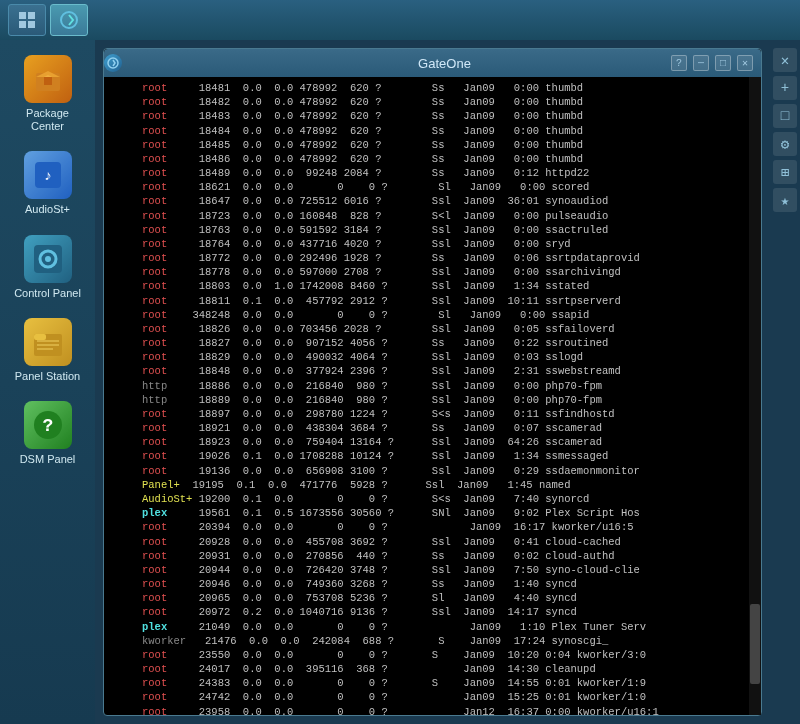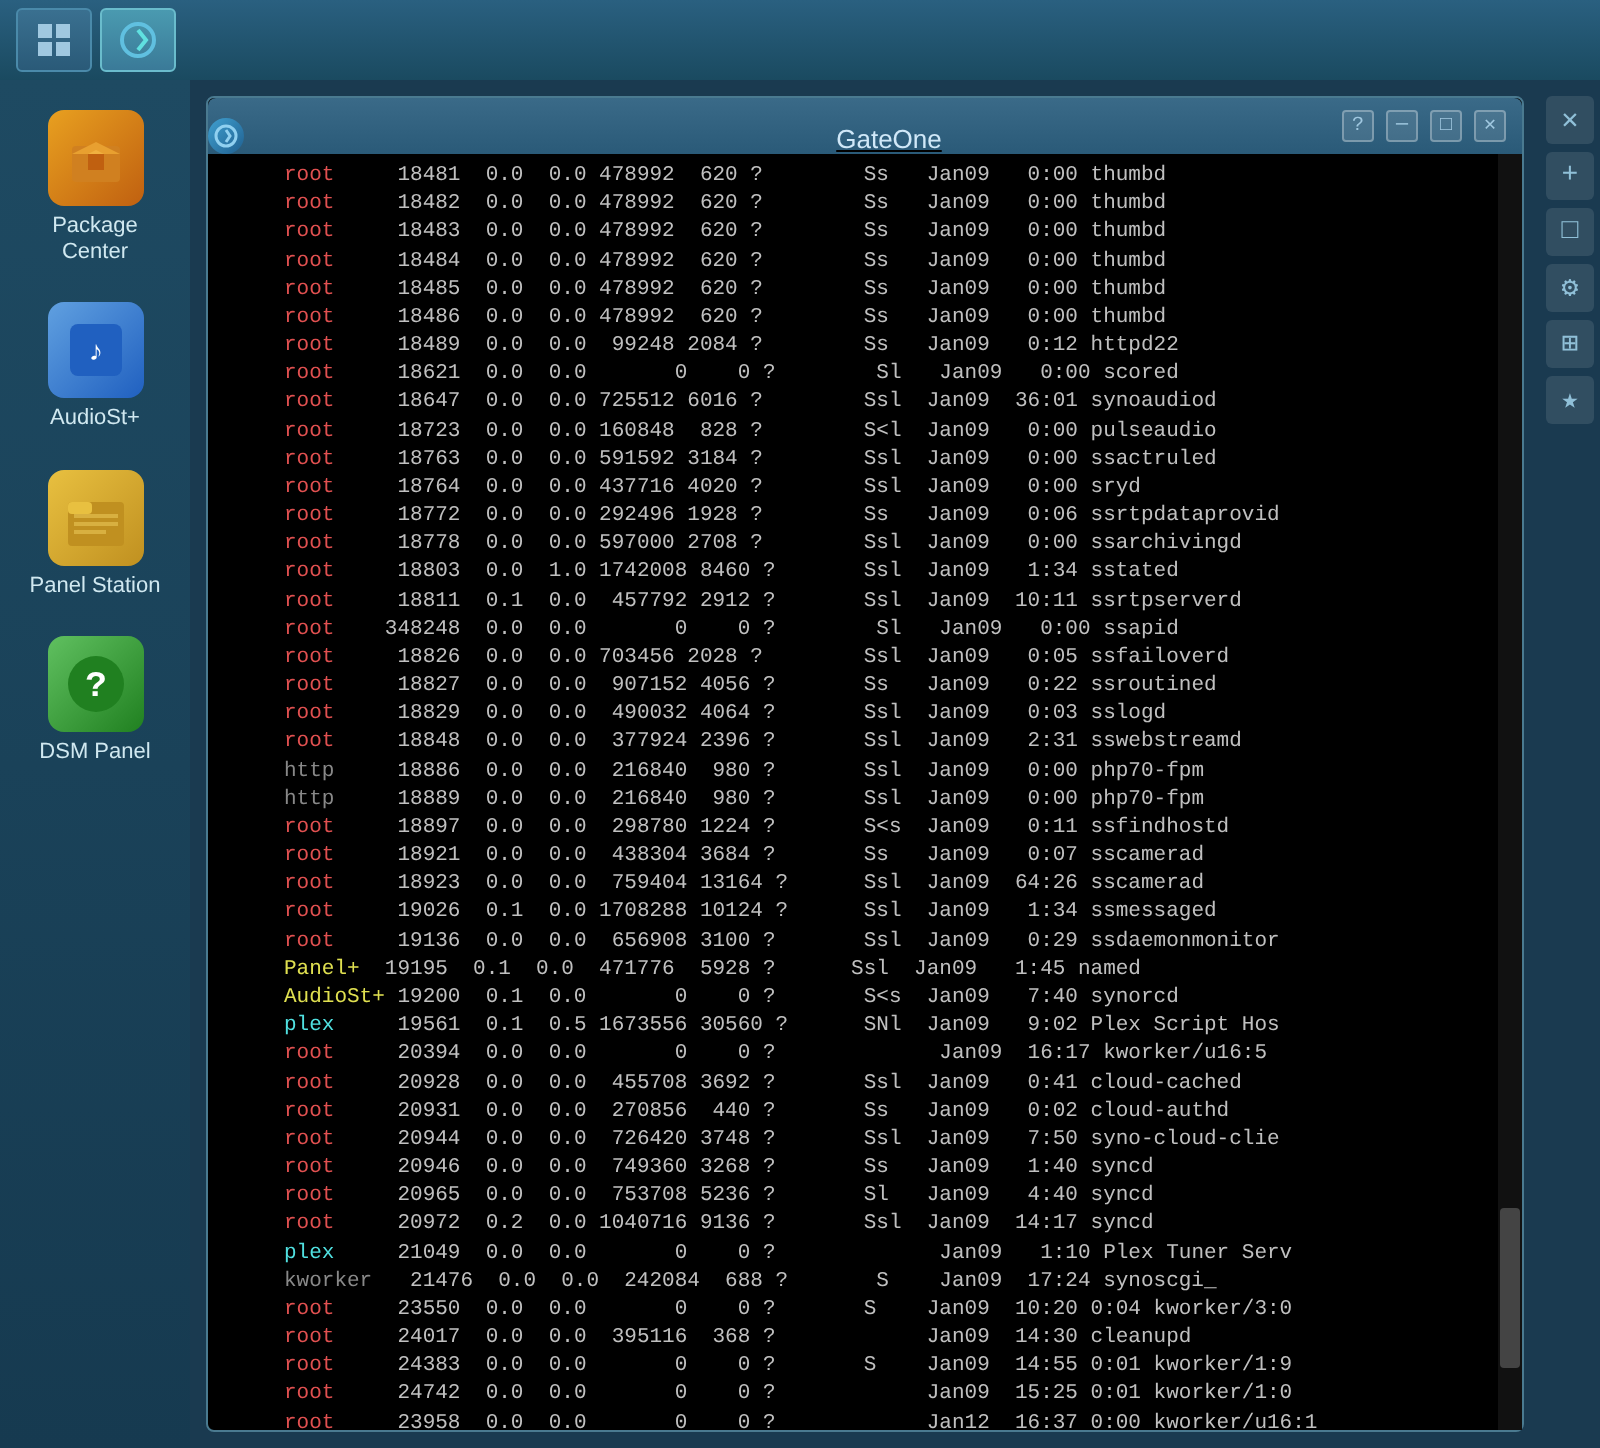--- a/index.html
+++ b/index.html
@@ -145,25 +145,24 @@
       background: #000000;
       border: 1px solid #4a7a90;
       border-radius: 4px;
       display: flex;
       flex-direction: column;
     }
     .terminal-titlebar {
       height: 28px;
       background: linear-gradient(to bottom, #3a6a88, #2a5a78);
       display: flex;
-      align-items: flex-end;
+      align-items: center;
       padding: 0 0;
       border-radius: 4px 4px 0 0;
       position: relative;
-      text-decoration: underline;
     }
     .terminal-title {
       flex: 1;
       text-align: center;
       color: #d0e8f8;
       font-size: 13px;
       font-family: Arial, sans-serif;
     }
     .terminal-controls {
       display: flex;
@@ -224,21 +223,21 @@
     .terminal-text {
       font-family: 'Courier New', monospace;
       font-size: 10.5px;
       line-height: 1.35;
       color: #c0c0c0;
       white-space: pre;
       overflow: hidden;
     }
     .t-red { color: #e05050; }
     .t-yellow { color: #e0e050; }
-    .t-cyan { color: #50e0e0; }
+    .t-cyan { color: #50e0e0; font-weight: bold; }
     .t-gray { color: #888; }
   </style>
 </head>
 <body>
 
 <div class="taskbar">
   <div class="taskbar-btn">
     <svg width="20" height="20" viewBox="0 0 20 20">
       <rect x="2" y="2" width="7" height="7" fill="#a0c8e0"></rect>
       <rect x="11" y="2" width="7" height="7" fill="#a0c8e0"></rect>
@@ -274,20 +273,31 @@
     <div class="sidebar-item">
       <div class="sidebar-icon audio-icon">
         <svg width="30" height="30" viewBox="0 0 30 30">
           <rect x="2" y="2" width="26" height="26" rx="4" fill="#2060c0"></rect>
           <text x="15" y="20" font-size="14" fill="white" text-anchor="middle">♪</text>
         </svg>
       </div>
       <span class="sidebar-label">AudioSt+</span>
     </div>
 
+    <div class="sidebar-item">
+      <div class="sidebar-icon ctrl-icon">
+        <svg width="32" height="32" viewBox="0 0 32 32">
+          <rect x="2" y="2" width="28" height="28" rx="4" fill="#206080"></rect>
+          <circle cx="16" cy="16" r="8" fill="none" stroke="#60c0e0" stroke-width="3"></circle>
+          <circle cx="16" cy="16" r="3" fill="#60c0e0"></circle>
+        </svg>
+      </div>
+      <span class="sidebar-label">Control
+Panel</span>
+    </div>
 
     <div class="sidebar-item">
       <div class="sidebar-icon file-icon">
         <svg width="32" height="32" viewBox="0 0 32 32">
           <rect x="2" y="8" width="28" height="22" rx="2" fill="#c09020"></rect>
           <rect x="2" y="8" width="12" height="6" rx="2" fill="#e8c040"></rect>
           <rect x="5" y="14" width="22" height="2" fill="#f0d060" opacity="0.5"></rect>
           <rect x="5" y="18" width="22" height="2" fill="#f0d060" opacity="0.5"></rect>
           <rect x="5" y="22" width="16" height="2" fill="#f0d060" opacity="0.5"></rect>
         </svg>

